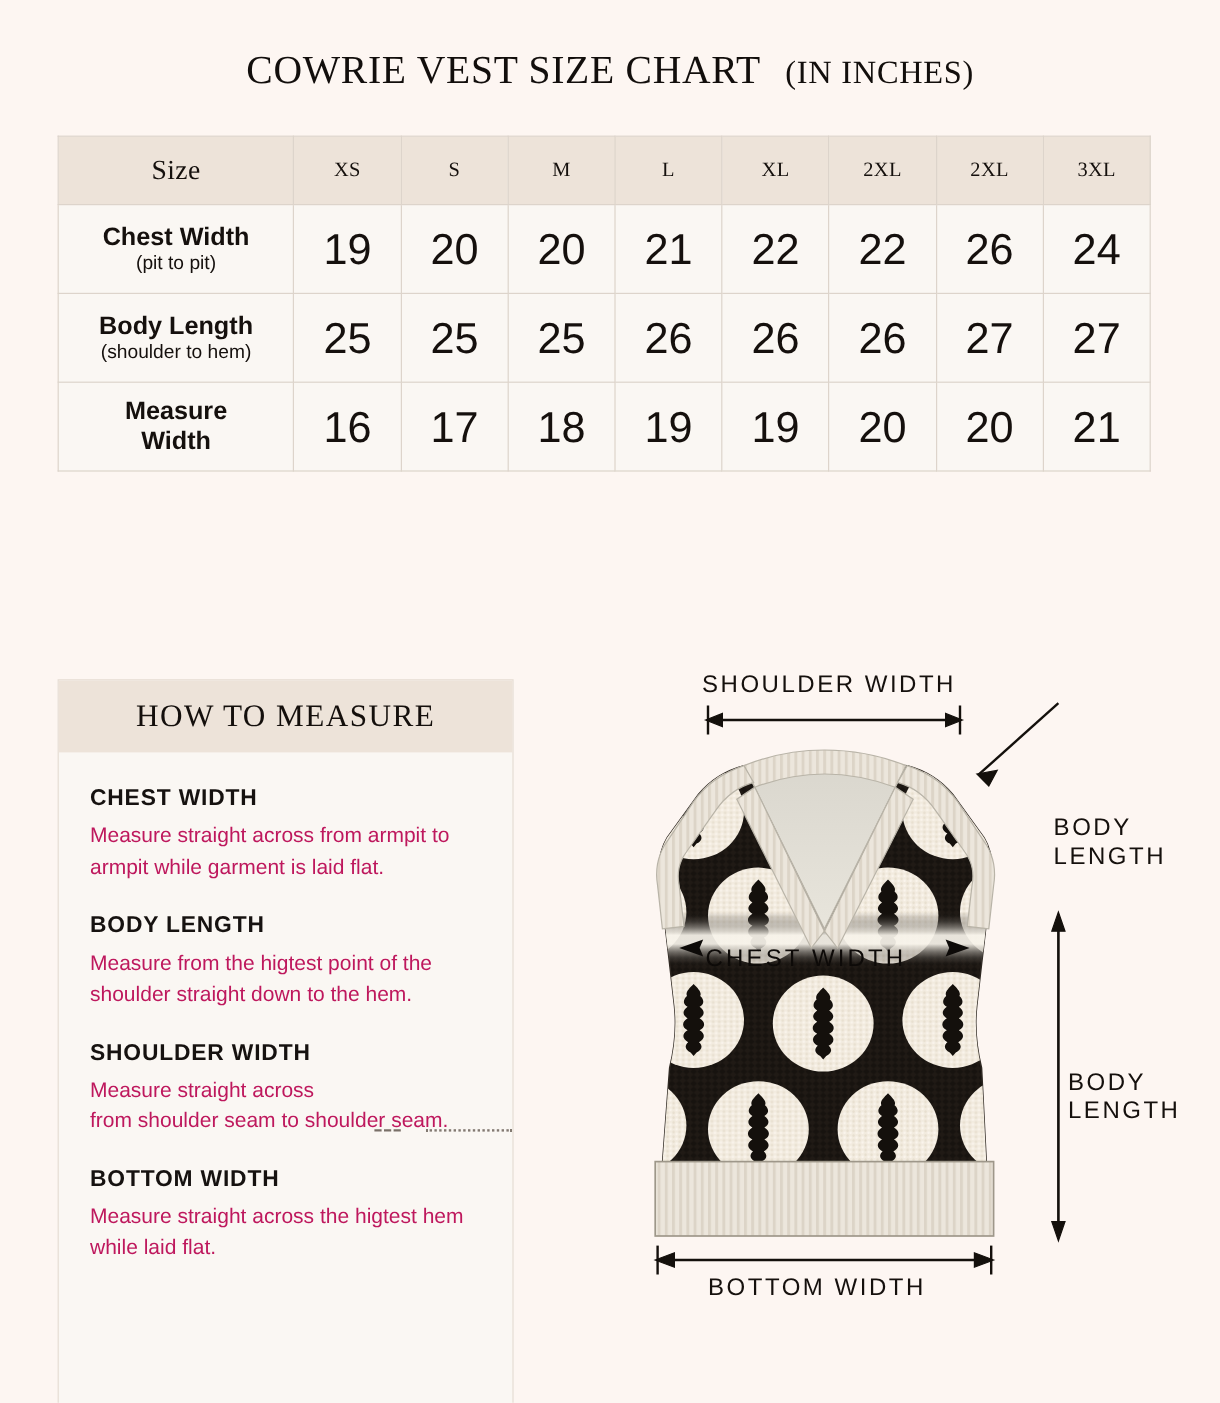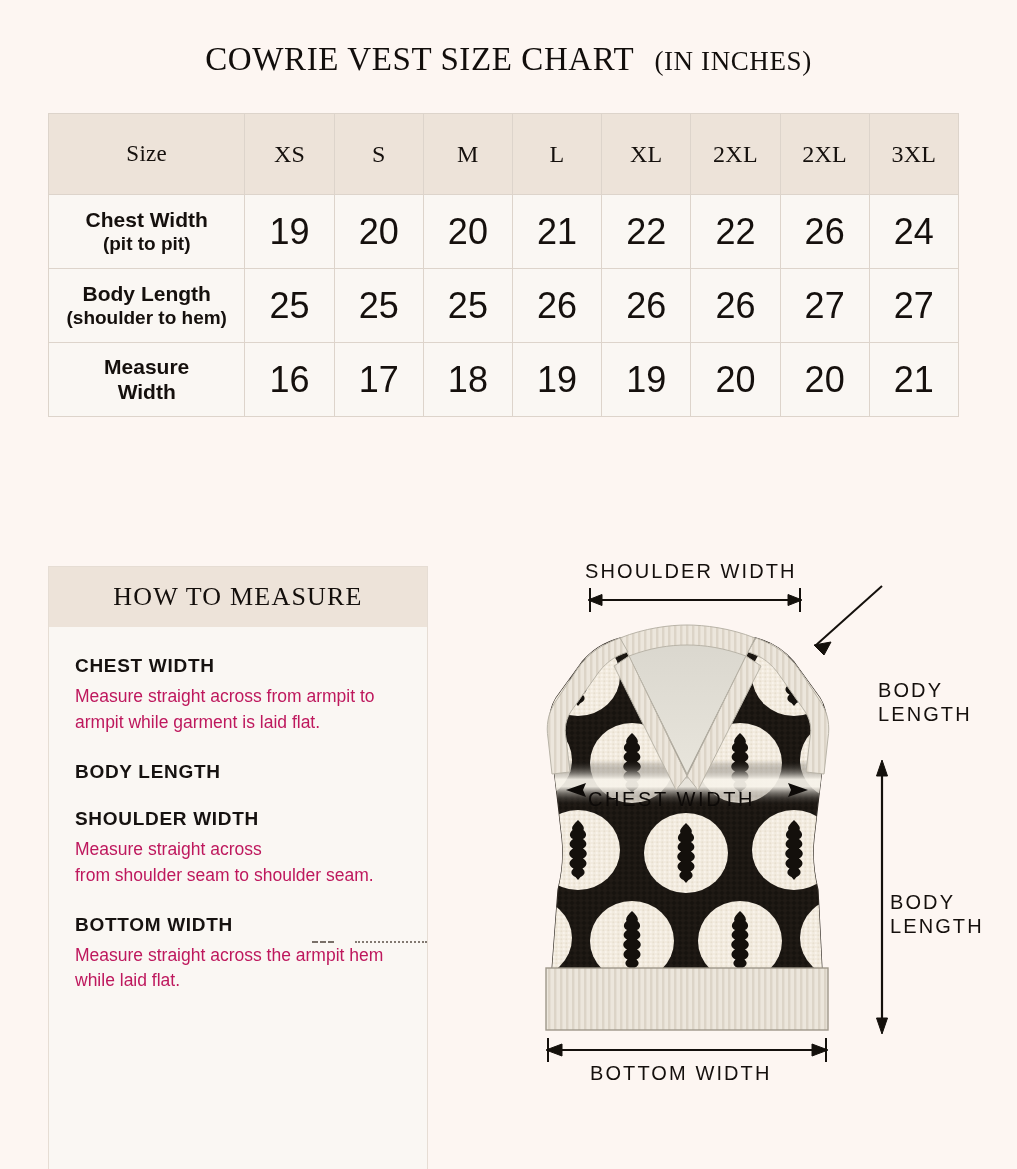--- a/index.html
+++ b/index.html
@@ -26,47 +26,47 @@
   
   #size-table{
     position:absolute;left:48px;top:113px;width:911px;
     border-collapse:collapse;
     table-layout:fixed;
   }
   #size-table td,#size-table th{
     border:1px solid #ddd4cb;
     text-align:center;
     vertical-align:middle;
-    padding:12px;
+    padding:0;
   }
   #size-table thead th{
     background:#ede3d9;
     height:56px;
     font-weight:400;
     font-family:"Liberation Serif", serif;
-    font-size:24px;
+    font-size:17px;
     color:#15100d;
     letter-spacing:.3px;
   }
   #size-table thead th.size-head{font-size:23px;}
   #size-table tbody tr{height:74px;}
   #size-table tbody td{
     background:#faf7f3;
     font-family:"Liberation Sans", sans-serif;
     font-size:36px;
     color:#15100d;
   }
   #size-table tbody td.rowlabel{
     font-weight:bold;
     font-size:21px;
     line-height:1.15;
     padding:4px 6px;
   }
   #size-table tbody td.rowlabel .sub{
-    display:block;font-weight:bold;font-size:19px;margin-top:1px;
+    display:block;font-weight:normal;font-size:16px;margin-top:1px;
   }
   .col-size{width:196px;}
   .col-d{width:89px;}
 
   
   #how-panel{
     position:absolute;left:48px;top:566px;width:380px;height:649px;
     background:#faf7f3;
     border:1px solid #e6ddd4;
     box-sizing:border-box;
@@ -191,29 +191,30 @@
 
 <div id="how-panel">
   <div id="how-panel-header">HOW TO MEASURE</div>
   <div id="how-body">
     <div class="how-item">
       <div class="how-title">CHEST WIDTH</div>
       <div class="how-text">Measure straight across from armpit to armpit while garment is laid flat.</div>
     </div>
     <div class="how-item">
       <div class="how-title">BODY LENGTH</div>
+      <div class="how-text">Measure from the higtest point of the shoulder straight down to the hem.</div>
     </div>
     <div class="how-item">
       <div class="how-title">SHOULDER WIDTH</div>
       <div class="how-text">Measure straight across</div>
       <div class="how-text">from shoulder seam to shoulder seam.</div>
     </div>
     <div class="how-item">
       <div class="how-title">BOTTOM WIDTH</div>
-      <div class="how-text">Measure straight across the armpit hem while laid flat.</div>
+      <div class="how-text">Measure straight across the higtest hem while laid flat.</div>
     </div>
   </div>
 </div>
 <div class="how-dash"></div>
 <div class="how-dots"></div>
 
 <div id="diagram">
 
   <div class="dim-label" id="label-shoulder-width">SHOULDER WIDTH</div>
 

